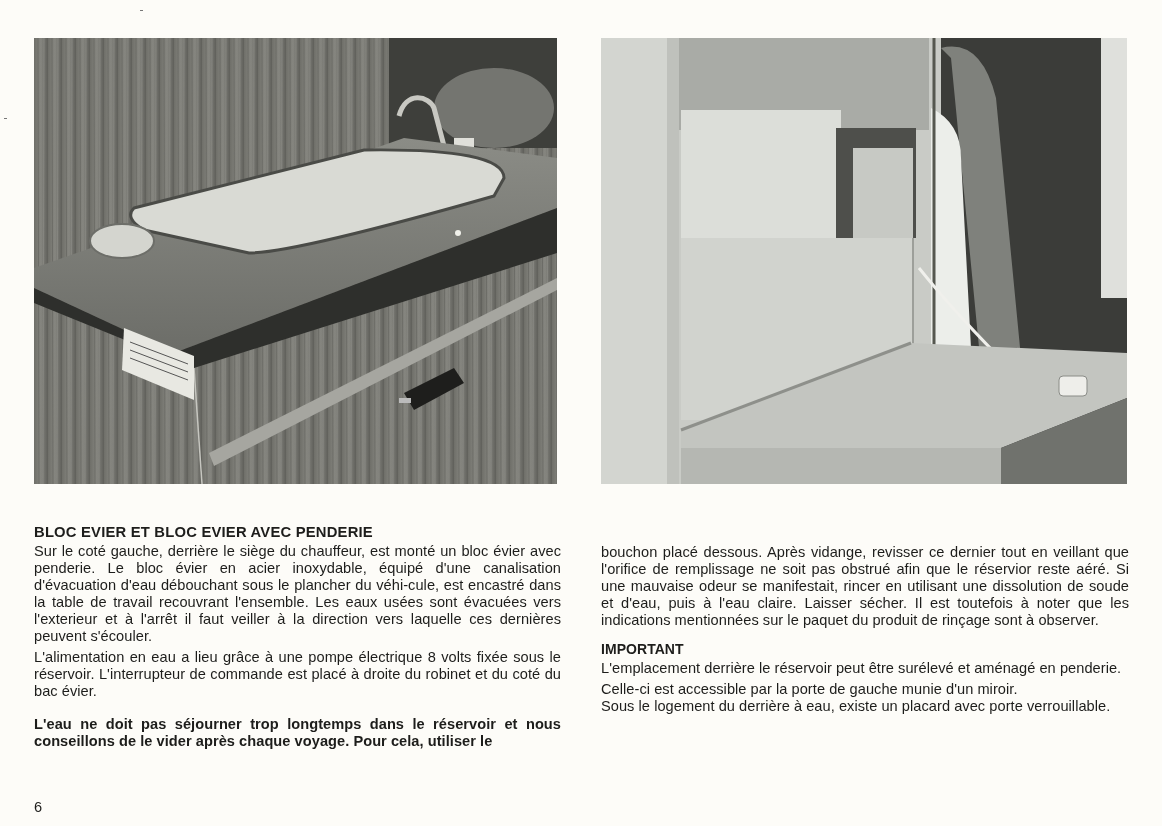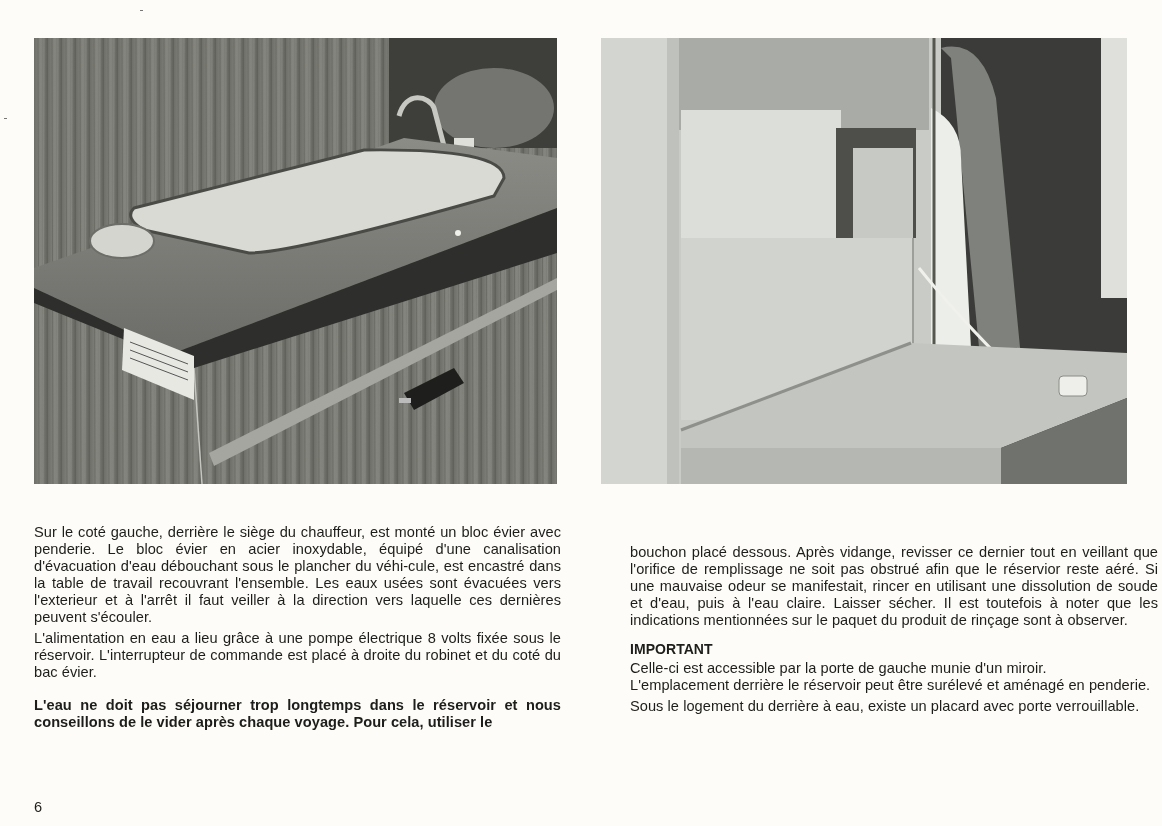--- a/index.html
+++ b/index.html
@@ -22,21 +22,21 @@
   .col {
     position: absolute;
     top: 524px;
     width: 527px;
     font-size: 14.6px;
     line-height: 17px;
     text-align: justify;
     letter-spacing: 0.05px;
   }
   #col-left  { left: 34px; }
-  #col-right { left: 601px; top: 544px; width: 528px; margin-left: 29px; }
+  #col-right { left: 601px; top: 544px; width: 528px; }
   .col h2 {
     font-size: 14.8px; font-weight: bold; margin: 0 0 2px 0; line-height: 17px;
     letter-spacing: 0.2px;
   }
   .col p { margin: 0 0 4px 0; }
   .col p.gap { margin-top: 16px; font-weight: bold; }
   .col h3 {
     font-size: 14px; font-weight: bold; margin: 12px 0 2px 0; line-height: 17px;
   }
   .page-number {
@@ -126,26 +126,27 @@
     <polygon points="80,392 310,305 526,315 526,360 400,410 80,410" fill="#c3c5c0"></polygon>
     <polygon points="80,410 400,410 400,446 80,446" fill="#b5b7b2"></polygon>
     <polygon points="400,410 526,360 526,446 400,446" fill="#70726d"></polygon>
     <line x1="80" y1="392" x2="310" y2="305" stroke="#8e908b" stroke-width="3"></line>
 
     <rect x="458" y="338" width="28" height="20" rx="4" fill="#eeeeea" stroke="#8a8c87"></rect>
   </svg>
 </div>
 
 <div class="col" id="col-left">
+  <h2>BLOC EVIER ET BLOC EVIER AVEC PENDERIE</h2>
   <p>Sur le coté gauche, derrière le siège du chauffeur, est monté un bloc évier avec penderie. Le bloc évier en acier inoxydable, équipé d'une canalisation d'évacuation d'eau débouchant sous le plancher du véhi-cule, est encastré dans la table de travail recouvrant l'ensemble. Les eaux usées sont évacuées vers l'exterieur et à l'arrêt il faut veiller à la direction vers laquelle ces dernières peuvent s'écouler.</p>
   <p>L'alimentation en eau a lieu grâce à une pompe électrique 8 volts fixée sous le réservoir. L'interrupteur de commande est placé à droite du robinet et du coté du bac évier.</p>
   <p class="gap">L'eau ne doit pas séjourner trop longtemps dans le réservoir et nous conseillons de le vider après chaque voyage. Pour cela, utiliser le</p>
 </div>
 
 <div class="col" id="col-right">
   <p>bouchon placé dessous. Après vidange, revisser ce dernier tout en veillant que l'orifice de remplissage ne soit pas obstrué afin que le réservior reste aéré. Si une mauvaise odeur se manifestait, rincer en utilisant une dissolution de soude et d'eau, puis à l'eau claire. Laisser sécher. Il est toutefois à noter que les indications mentionnées sur le paquet du produit de rinçage sont à observer.</p>
   <h3>IMPORTANT</h3>
+  <p>L'emplacement derrière le réservoir peut être surélevé et aménagé en penderie.</p>
   <p style="margin-bottom:0">Celle-ci est accessible par la porte de gauche munie d'un miroir.</p>
-  <p>L'emplacement derrière le réservoir peut être surélevé et aménagé en penderie.</p>
   <p>Sous le logement du derrière à eau, existe un placard avec porte verrouillable.</p>
 </div>
 
 <div class="page-number">6</div>
 
 </body></html>

